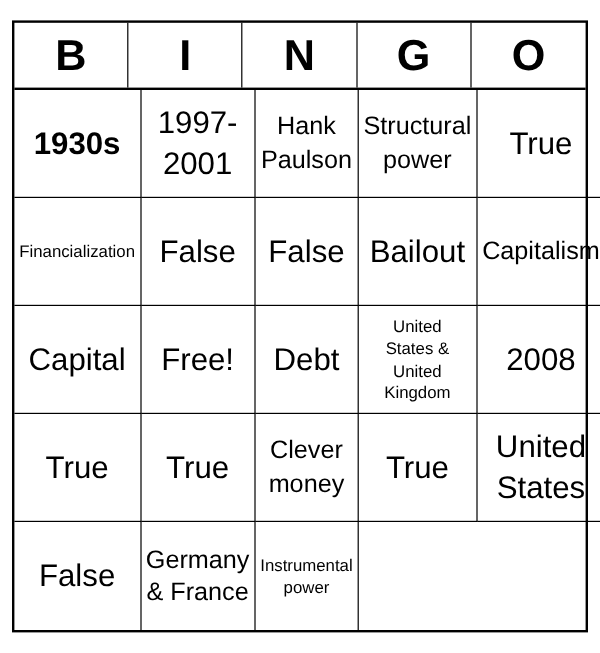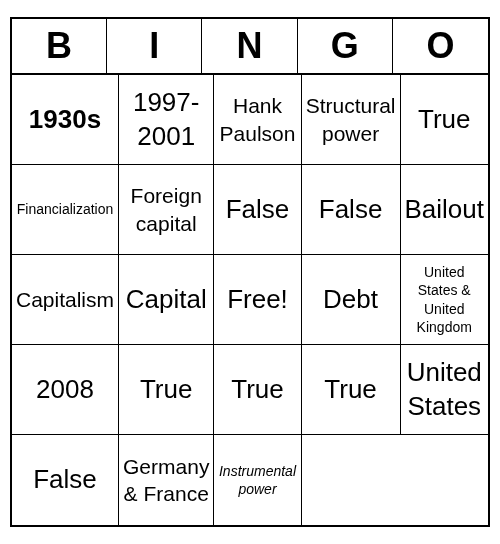--- a/index.html
+++ b/index.html
@@ -99,24 +99,20 @@
         <span class="cell-text medium" style="white-space: pre-line;">Structural
 power</span>
       </div>
       <div class="bingo-cell">
         <span class="cell-text large" style="white-space: pre-line;">True</span>
       </div>
       <div class="bingo-cell">
         <span class="cell-text small" style="white-space: pre-line;">Financialization</span>
       </div>
       <div class="bingo-cell">
-        <span class="cell-text medium" style="white-space: pre-line;">Foreign
-capital</span>
-      </div>
-      <div class="bingo-cell">
         <span class="cell-text large" style="white-space: pre-line;">False</span>
       </div>
       <div class="bingo-cell">
         <span class="cell-text large" style="white-space: pre-line;">False</span>
       </div>
       <div class="bingo-cell">
         <span class="cell-text large" style="white-space: pre-line;">Bailout</span>
       </div>
       <div class="bingo-cell">
         <span class="cell-text medium" style="white-space: pre-line;">Capitalism</span>
@@ -139,31 +135,35 @@
       <div class="bingo-cell">
         <span class="cell-text large" style="white-space: pre-line;">2008</span>
       </div>
       <div class="bingo-cell">
         <span class="cell-text large" style="white-space: pre-line;">True</span>
       </div>
       <div class="bingo-cell">
         <span class="cell-text large" style="white-space: pre-line;">True</span>
       </div>
       <div class="bingo-cell">
+        <span class="cell-text medium" style="white-space: pre-line;">Clever
+money</span>
+      </div>
+      <div class="bingo-cell">
         <span class="cell-text large" style="white-space: pre-line;">True</span>
       </div>
       <div class="bingo-cell">
         <span class="cell-text large" style="white-space: pre-line;">United
 States</span>
       </div>
       <div class="bingo-cell">
         <span class="cell-text large" style="white-space: pre-line;">False</span>
       </div>
       <div class="bingo-cell">
         <span class="cell-text medium" style="white-space: pre-line;">Germany
 &amp; France</span>
       </div>
       <div class="bingo-cell">
-        <span class="cell-text small" style="white-space: pre-line; font-style: italic;">Instrumental
+        <span class="cell-text small" style="white-space: pre-line;">Instrumental
 power</span>
       </div>
     </div>
 </div>
 
 </body></html>

